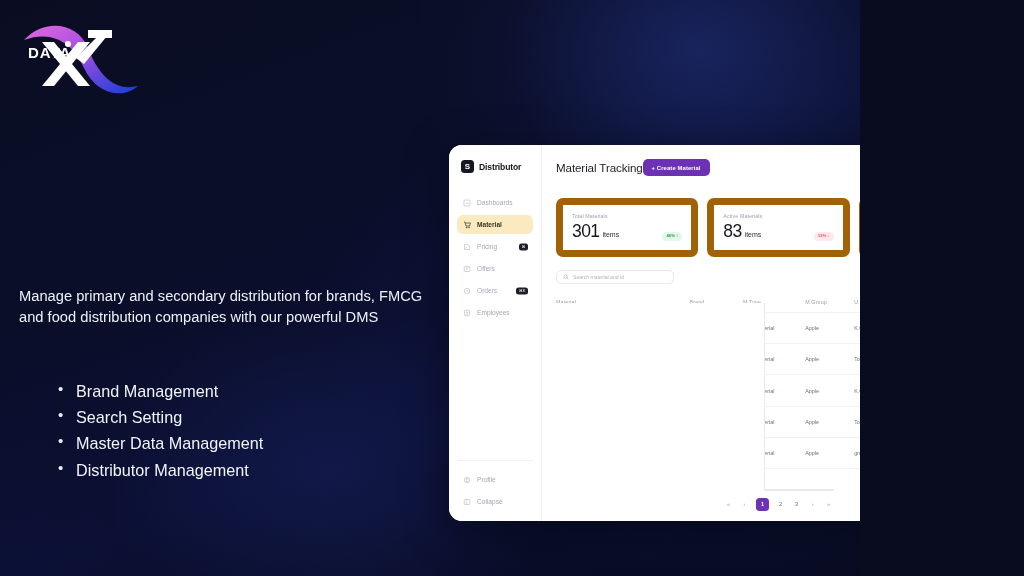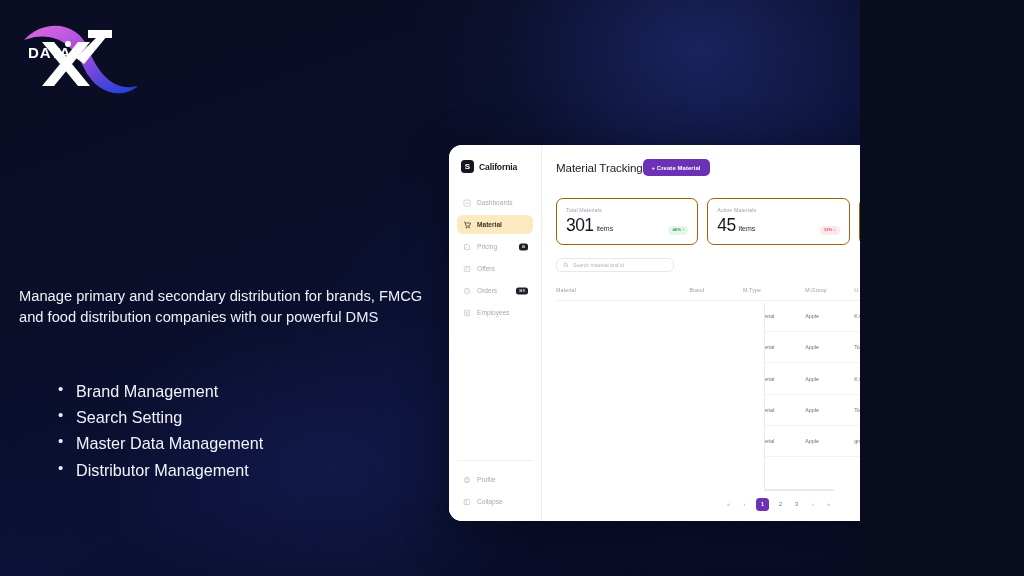--- a/index.html
+++ b/index.html
@@ -94,21 +94,21 @@
   .main-head { display: flex; align-items: center; justify-content: flex-start; margin-bottom: 22px; }
   .page-title { font-size: 11.6px; color: #1b1c26; font-weight: 500; letter-spacing: -0.1px; }
   .create-btn {
     background: #6d31b5; color: #fff; border-radius: 5px;
     font-size: 5.9px; font-weight: bold; padding: 5.5px 9px; letter-spacing: .1px;
     white-space: nowrap;
   }
 
   .stats { display: flex; gap: 9px; margin-bottom: 13px; }
   .stat {
-    flex: 1; border: 1px solid #a16207; border-radius: 7px;
+    flex: 1; border: 7px solid #a16207; border-radius: 7px;
     padding: 8px 9px 9px 9px; background: #fff;
   }
   .stat-label { font-size: 5.3px; color: #9fa2ae; margin-bottom: 4px; letter-spacing: .1px; }
   .stat-row { display: flex; align-items: baseline; gap: 3px; }
   .stat-num { font-size: 17.5px; color: #15161f; font-weight: 500; letter-spacing: -0.6px; line-height: 1; }
   .stat-unit { font-size: 7px; color: #2b2d38; }
   .stat-pill {
     margin-left: auto; font-size: 4.3px; font-weight: bold;
     border-radius: 8px; padding: 2.5px 4px; line-height: 1; white-space: nowrap;
   }
@@ -214,21 +214,21 @@
     <li>Search Setting</li>
     <li>Master Data Management</li>
     <li>Distributor Management</li>
   </ul>
 
   <div class="app">
 
     <div class="sidebar">
       <div class="brand">
         <div class="brand-mark">S</div>
-        <div class="brand-name">California</div>
+        <div class="brand-name">Distributor</div>
       </div>
 
       <div class="nav">
         <div class="nav-item">
           <svg class="nav-ico" viewBox="0 0 16 16" fill="none" stroke="#a7a9b4" stroke-width="1.4">
               <rect x="2" y="2" width="12" height="12" rx="2"></rect>
               <path d="M6 10l2.5-3L11 10"></path>
             </svg>
           <span>Dashboards</span>
         </div>
@@ -309,21 +309,21 @@
           <div class="stat-label">Total Materials</div>
           <div class="stat-row">
             <span class="stat-num">301</span>
             <span class="stat-unit">items</span>
             <span class="stat-pill pill-up">46% ↑</span>
           </div>
         </div>
         <div class="stat">
           <div class="stat-label">Active Materials</div>
           <div class="stat-row">
-            <span class="stat-num">45</span>
+            <span class="stat-num">83</span>
             <span class="stat-unit">items</span>
             <span class="stat-pill pill-down">13% ↓</span>
           </div>
         </div>
         <div class="stat">
           <div class="stat-label">Total Material Weight</div>
           <div class="stat-row">
             <span class="stat-num">45323</span>
             <span class="stat-unit">k.g</span>
             <span class="stat-pill pill-up">12% ↑</span>

